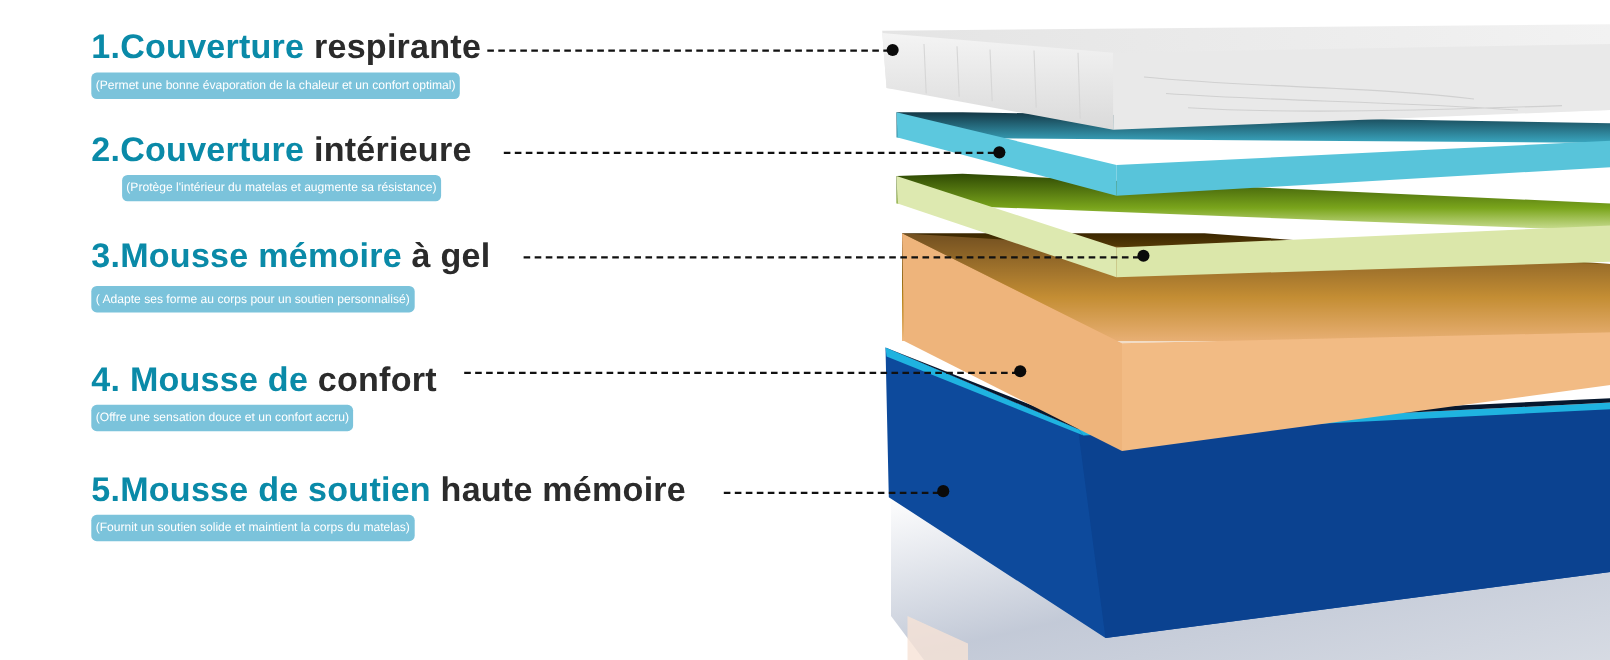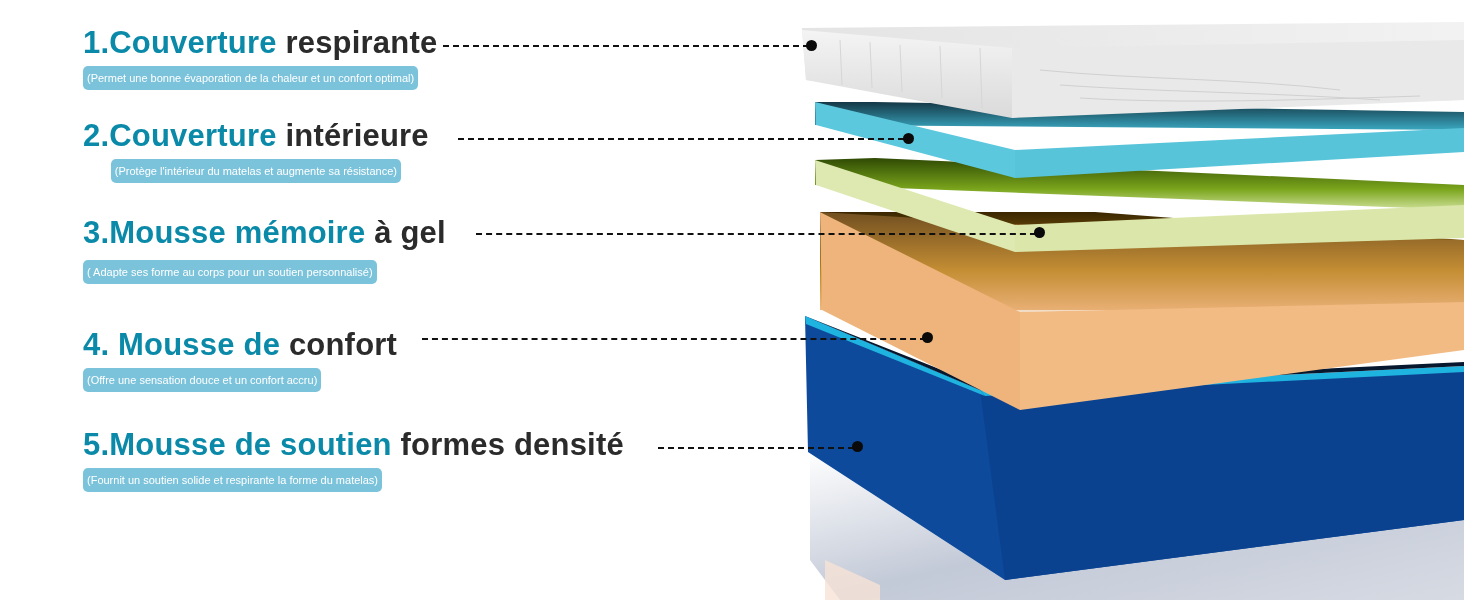--- a/index.html
+++ b/index.html
@@ -66,23 +66,23 @@
 
   <div class="label-block" style="top:328px;">
     <div class="title">
       <span class="accent">4. </span><span class="accent">Mousse de</span><span class="dark"> confort</span>
     </div>
     <div class="pill">(Offre une sensation douce et un confort accru)</div>
   </div>
 
   <div class="label-block" style="top:428px;">
     <div class="title">
-      <span class="accent">5.</span><span class="accent">Mousse de soutien</span><span class="dark"> formes densité</span>
+      <span class="accent">5.</span><span class="accent">Mousse de soutien</span><span class="dark"> haute mémoire</span>
     </div>
-    <div class="pill">(Fournit un soutien solide et respirante la forme du matelas)</div>
+    <div class="pill">(Fournit un soutien solide et maintient la corps du matelas)</div>
   </div>
 
   <svg class="mattress" width="684" height="600" viewBox="0 0 684 600">
     <defs>
       <linearGradient id="gTopFace" x1="0" y1="0" x2="1" y2="0">
         <stop offset="0" stop-color="#e4e4e4"></stop>
           <stop offset="1" stop-color="#f2f2f2"></stop>
       </linearGradient>
       <linearGradient id="gCover" x1="0" y1="0" x2="0" y2="1">
         <stop offset="0" stop-color="#f4f4f4"></stop>

